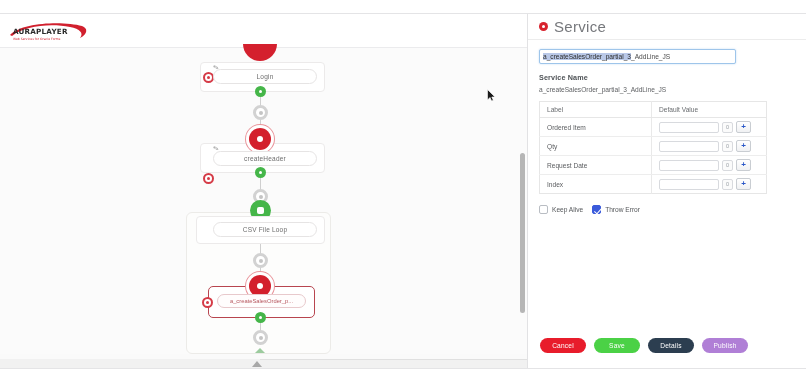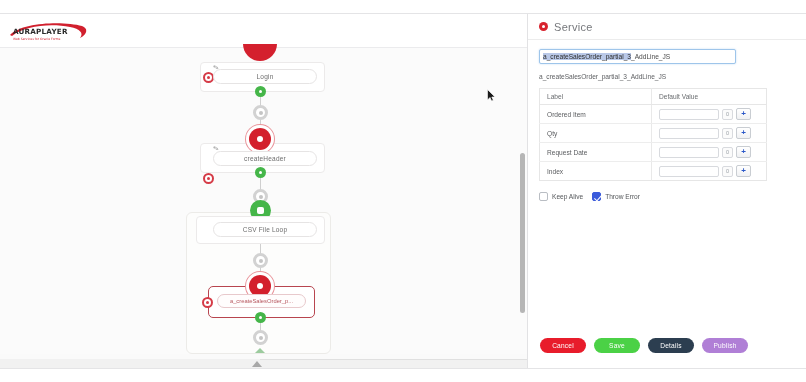--- a/index.html
+++ b/index.html
@@ -244,21 +244,21 @@
     flex: 0 0 auto;
   }
   .svc-icon::after {
     content: "";
     position: absolute; left: 3px; top: 3px;
     width: 3px; height: 3px;
     border-radius: 50%;
     background: #fff;
   }
   .svc-title {
-    font-size: 11px;
+    font-size: 15px;
     color: #76787c;
     letter-spacing: .3px;
   }
 
   .panel-body {
     position: absolute; left: 0; top: 26px;
     width: 278px; height: 300px;
     padding: 9px 11px 0 11px;
   }
   .field-label {
@@ -499,20 +499,21 @@
 
       <div class="panel-body">
 
         <div class="step-input">
           <span class="sel-text">a_createSalesOrder_partial_3</span>
             <span>_AddLine_JS</span>
         </div>
 
         <div class="spacer-sm"></div>
 
+        <div class="field-label">Service Name</div>
         <div class="svc-name-val">a_createSalesOrder_partial_3_AddLine_JS</div>
 
         <table class="ptable">
           <thead>
             <tr>
               <th class="col-label">Label</th>
               <th>Default Value</th>
             </tr>
           </thead>
           <tbody>

